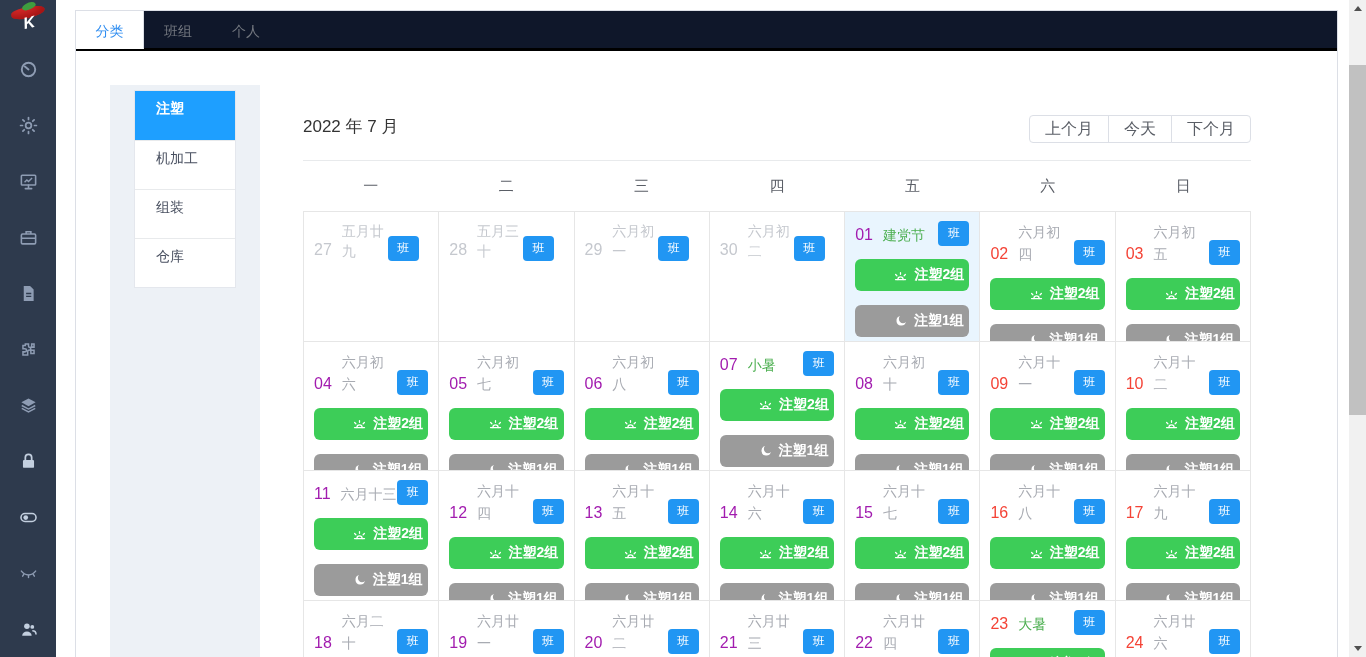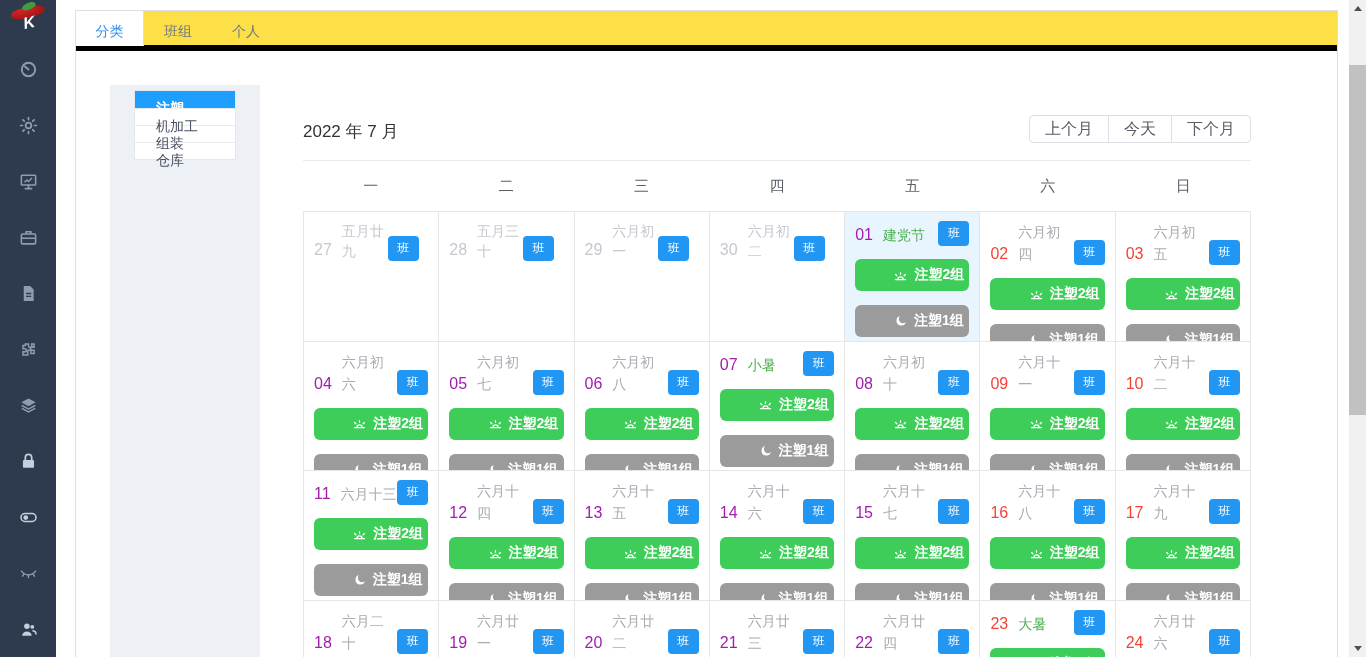--- a/index.html
+++ b/index.html
@@ -31,36 +31,36 @@
   .sb-arrow{position:absolute;left:0;width:17px;height:17px;display:flex;align-items:center;justify-content:center;}
   .sb-arrow.up{top:0;}
   .sb-arrow.down{bottom:0;}
   .tri-up{width:0;height:0;border-left:4px solid transparent;border-right:4px solid transparent;border-bottom:5px solid #505050;}
   .tri-down{width:0;height:0;border-left:4px solid transparent;border-right:4px solid transparent;border-top:5px solid #505050;}
   .sb-thumb{position:absolute;left:0;top:65px;width:17px;height:350px;background:#c1c1c1;}
 
   
   .card{position:absolute;left:75px;top:10px;width:1263px;height:990px;background:#fff;
     border:1px solid var(--card-border);}
-  .tabbar{height:40px;background:#fde047;border-bottom:6px solid #000000;display:flex;}
+  .tabbar{height:40px;background:#0f172a;border-bottom:3px solid #000000;display:flex;}
   .tab{width:68px;line-height:40px;text-align:center;font-size:14px;color:#73777f;cursor:pointer;}
   .tab.active{background:#fff;color:var(--accent);border-right:1px solid var(--card-border);
     margin-bottom:-1px;border-bottom:1px solid #fff;}
 
   
   .menu-panel{position:absolute;left:34px;top:74px;width:150px;height:900px;background:#edf1f6;}
   .menu{list-style:none;margin:5px 24px;border:1px solid #e4e7ed;background:#fff;}
-  .menu li{height:17px;line-height:34px;padding-left:21px;font-size:14px;color:#495060;
+  .menu li{height:49px;line-height:34px;padding-left:21px;font-size:14px;color:#495060;
     border-top:1px solid #e8eaec;cursor:pointer;}
   .menu li:first-child{border-top:none;}
   .menu li.selected{background:var(--menu-selected);color:#fff;font-weight:600;}
 
   
   .calendar{position:absolute;left:227px;top:104px;width:948px;}
-  .cal-header{display:flex;justify-content:space-between;align-items:flex-end;height:28px;}
+  .cal-header{display:flex;justify-content:space-between;align-items:flex-start;height:28px;}
   .cal-title{font-size:17px;color:#333;}
   .btn-group{display:flex;}
   .ctl-btn{height:28px;padding:0 15px;background:#fff;border:1px solid var(--card-border);
     font-size:16px;color:#5a5e66;cursor:pointer;margin-left:-1px;font-family:inherit;}
   .ctl-btn:first-child{border-radius:4px 0 0 4px;margin-left:0;}
   .ctl-btn:last-child{border-radius:0 4px 4px 0;}
   .divider{height:1px;background:#e8eaec;margin-top:17px;}
   .weekdays{display:grid;grid-template-columns:repeat(7,1fr);height:50px;align-items:center;}
   .weekday{text-align:center;font-size:15px;color:#5a5e66;}
   .grid{display:grid;grid-template-columns:repeat(7,1fr);grid-auto-rows:129.5px;

